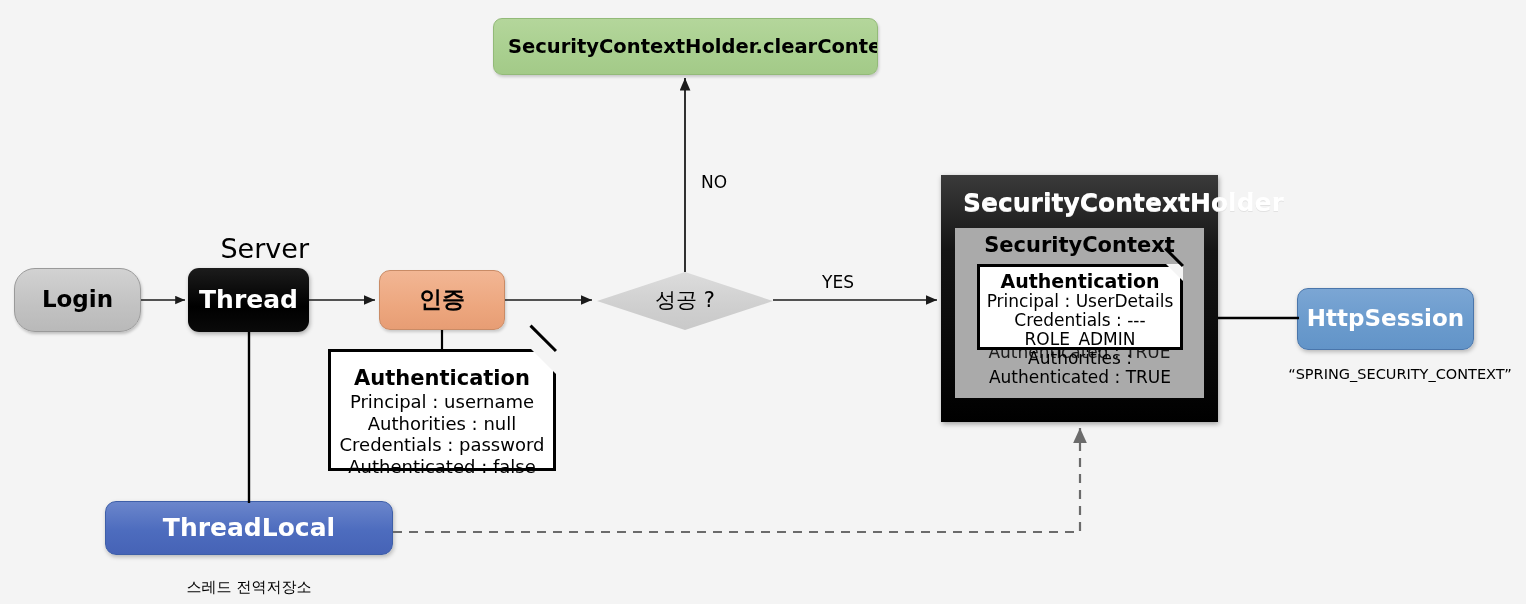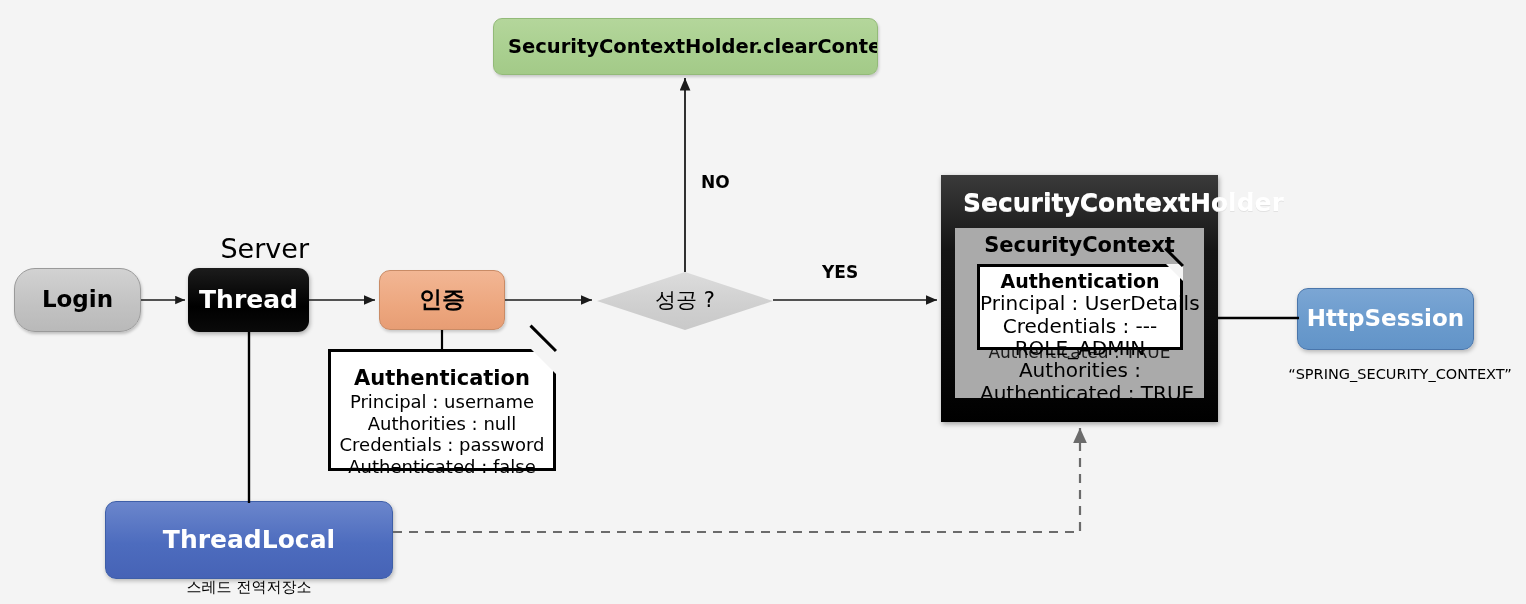--- a/index.html
+++ b/index.html
@@ -181,21 +181,21 @@
     padding-top: 4px;
     text-align: center;
     line-height: 1.12;
   }
   #sch-auth-note .note-title {
     font-size: 19px;
     font-weight: bold;
     color: #000;
   }
   #sch-auth-note .note-line {
-    font-size: 20px;
+    font-size: 17px;
     color: #000;
     white-space: nowrap;
   }
   #sch-auth-note .corner-fold {
     position: absolute;
     right: -3px; top: -3px;
     width: 0; height: 0;
     border-left: 17px solid transparent;
     border-top: 17px solid #f4f4f4;
   }
@@ -229,21 +229,21 @@
     width: 260px;
     text-align: center;
     font-size: 14.5px;
     color: #000;
     white-space: nowrap;
   }
 
   
   #threadlocal-node {
     left: 105px; top: 501px;
-    width: 288px; height: 78px;
+    width: 288px; height: 54px;
     border-radius: 11px;
     border: 1px solid #3e5fa8;
     background: linear-gradient(to bottom, #6b86cc 0%, #4d6cbe 55%, #4663b6 100%);
     color: #fff;
     font-weight: bold;
     font-size: 25px;
     box-shadow: 1px 2px 4px rgba(0,0,0,0.25);
   }
   #threadlocal-caption {
     position: absolute;
@@ -294,26 +294,26 @@
     width: 36px; height: 3px;
     background: #000;
     transform: rotate(45deg);
     transform-origin: right top;
   }
 
   
   .edge-label {
     position: absolute;
     font-size: 17px;
-    font-weight: bold;
+    font-weight: normal;
     color: #000;
     white-space: nowrap;
   }
   #label-no { left: 701px; top: 172px; }
-  #label-yes { left: 822px; top: 262px; text-align: center; }
+  #label-yes { left: 822px; top: 272px; text-align: center; }
 
   #edges {
     position: absolute;
     left: 0; top: 0;
     width: 1526px; height: 604px;
     z-index: 1;
     pointer-events: none;
   }
 </style>
 </head>

